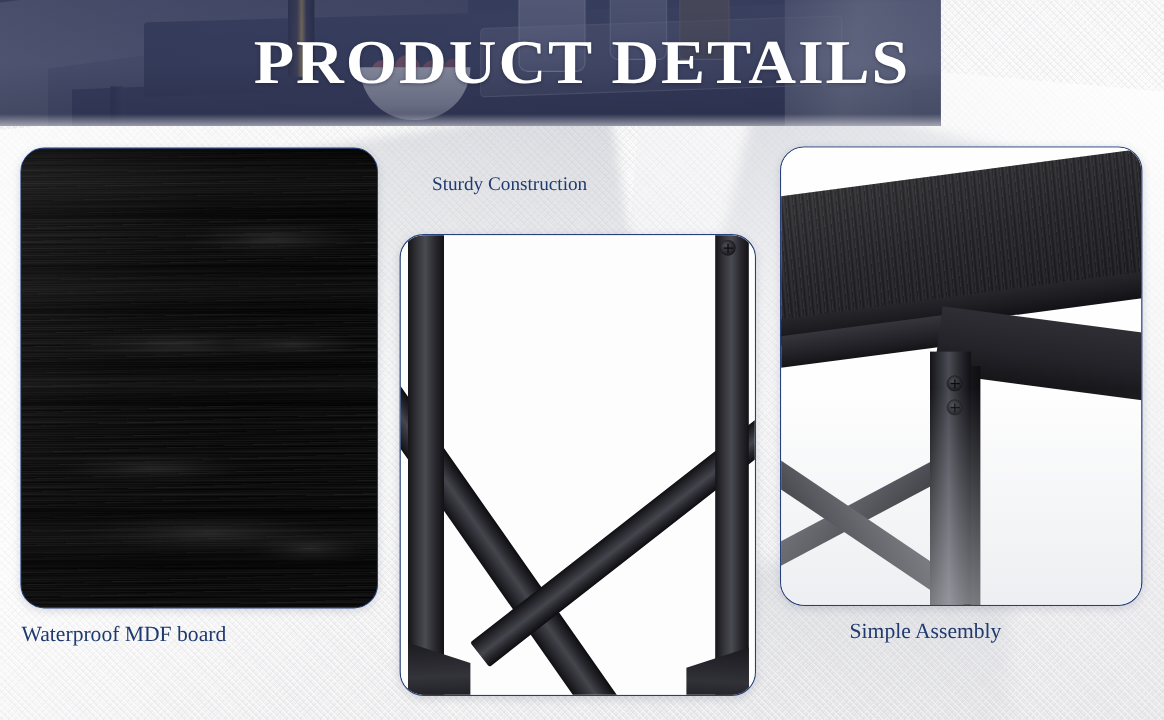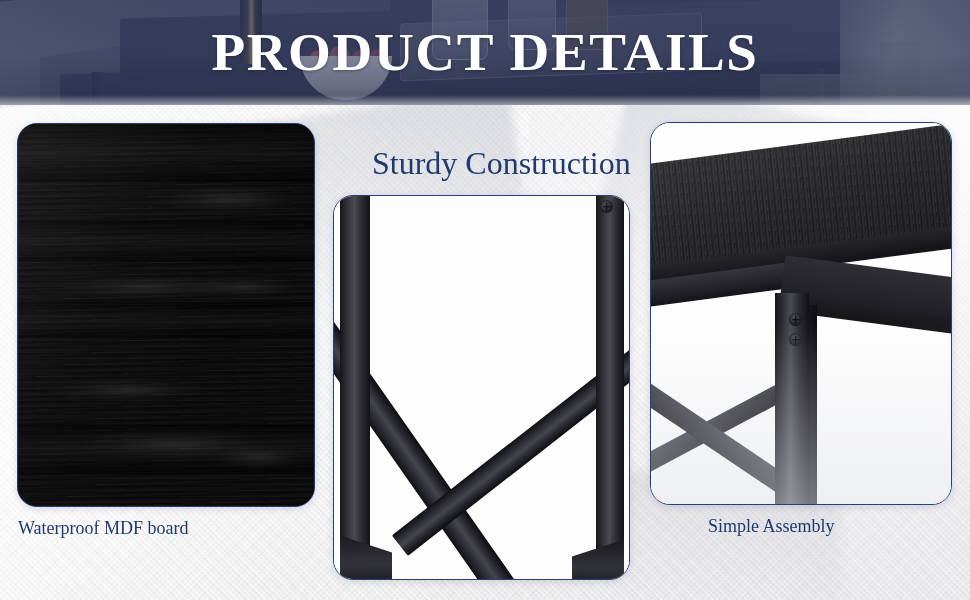--- a/index.html
+++ b/index.html
@@ -69,21 +69,21 @@
     left: 420px; top: 470px;
     width: 420px; height: 180px;
     background: linear-gradient(185deg, rgba(190,192,200,.35) 0%, rgba(255,255,255,0) 75%);
     filter: blur(6px);
   }
 
   
   .banner {
     position: absolute;
     left: 0; top: 0;
-    width: 970px; height: 105px;
+    width: 784px; height: 105px;
     overflow: hidden;
     background: #3a4160;
   }
   .banner-photo {
     position: absolute;
     inset: 0;
     background:
       linear-gradient(to bottom, rgba(98,104,130,.55) 0%, rgba(60,66,94,.45) 55%, rgba(42,47,72,.6) 100%),
       linear-gradient(118deg, #6d7severe 0%, #4a5170 100%);
     background-color: #474e6e;
@@ -419,21 +419,21 @@
 
   
   .caption {
     position: absolute;
     color: #1f3a6e;
     font-family: "Liberation Serif", "DejaVu Serif", serif;
     font-weight: 400;
     white-space: nowrap;
   }
   #caption-wood     { left: 18px;  top: 518px; font-size: 18px; }
-  #caption-frame    { left: 372px; top: 145px; font-size: 32px; }
+  #caption-frame    { left: 360px; top: 145px; font-size: 16px; }
   #caption-assembly { left: 708px; top: 516px; font-size: 18px; }
 </style>
 </head>
 <body>
 
 <div id="page">
 
   <div class="bg-base"></div>
   <div class="bg-texture"></div>
   <div class="bg-sheen-a"></div>

